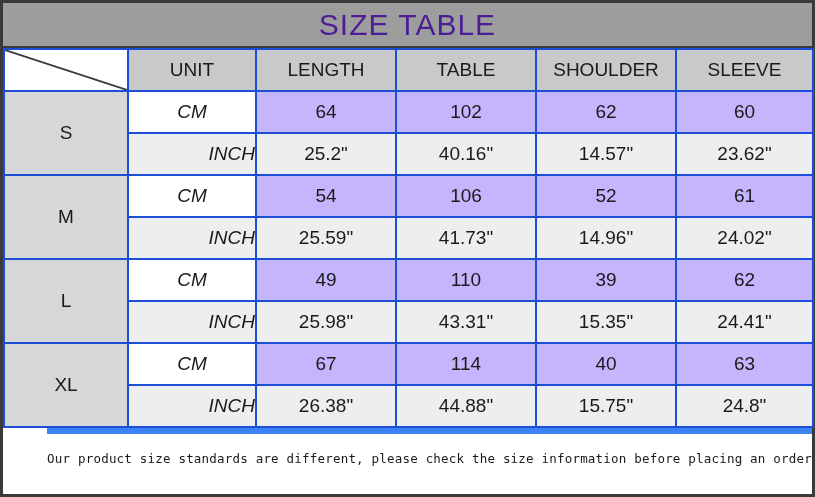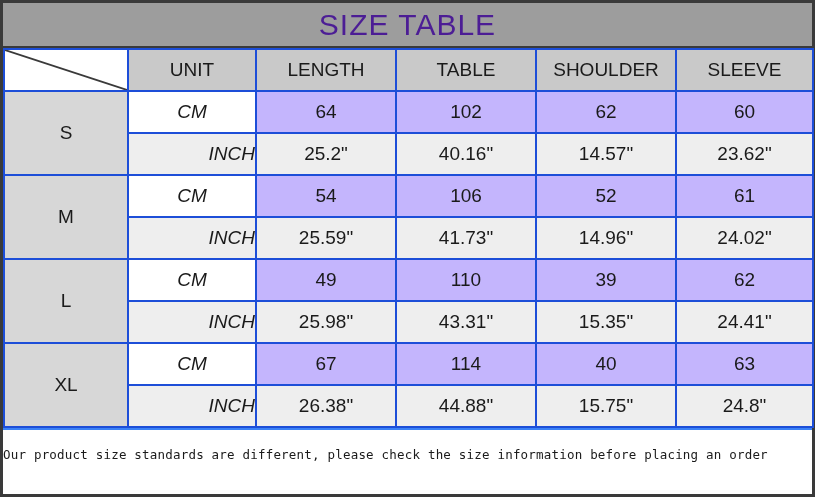--- a/index.html
+++ b/index.html
@@ -92,23 +92,24 @@
   td.corner .slash {
     display: block;
     width: 100%;
     height: 100%;
   }
   
   .note {
     height: 48px;
     display: flex;
     align-items: center;
-    justify-content: flex-start;
-    background: #ffffff;
-    border-top: 2px solid #3b82f6;
+    justify-content: center;
+    background: #ffffff;
+    border-top: 6px solid #3b82f6;
+    margin-left: 44px;
   }
   .note .note-text {
     font-family: "DejaVu Sans Mono", monospace;
     font-size: 12.5px;
     color: #1a1a1a;
     letter-spacing: 0.2px;
     white-space: nowrap;
   }
 </style>
 </head>

